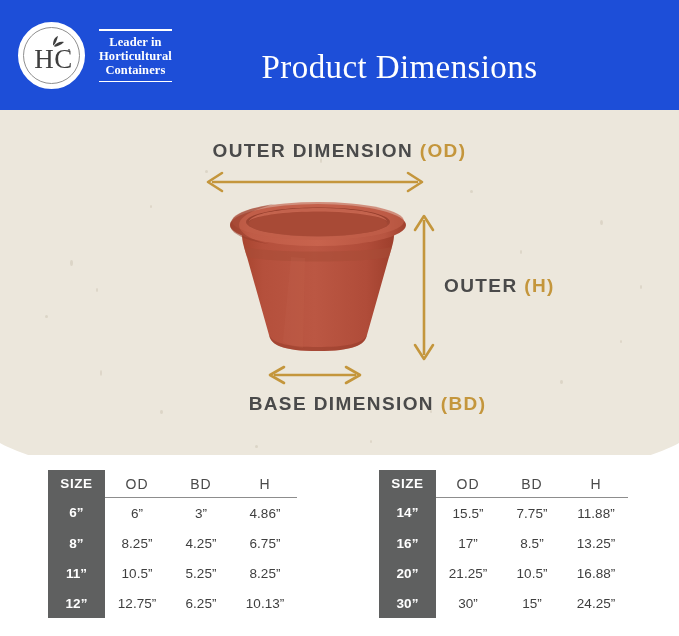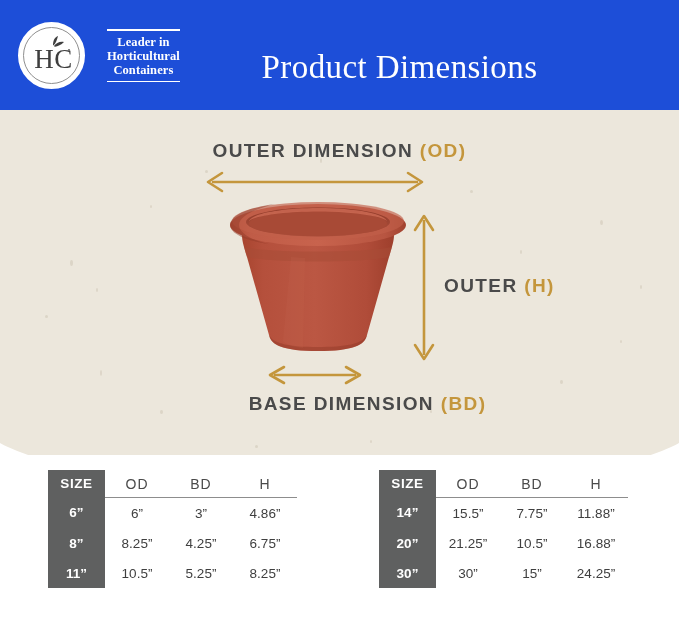--- a/index.html
+++ b/index.html
@@ -27,21 +27,21 @@
     box-sizing:border-box;
   }
   .logo-inner{
     position:absolute;left:3px;top:3px;right:3px;bottom:3px;
     border-radius:50%;background:#ffffff;
     border:1.5px solid #8f8f8f;
     box-sizing:border-box;
   }
   .logo-svg{position:absolute;left:0;top:0;}
   .logo-tagline{
-    margin-left:20px;
+    margin-left:12px;
     color:#ffffff;
     font-family:"Liberation Serif", serif;
     font-size:12.5px;line-height:14px;
     text-align:center;
     font-weight:700;
     padding:3px 2px;
     letter-spacing:.1px;
   }
   .logo-tagline .rule{
     display:block;height:1.5px;background:#ffffff;width:100%;
@@ -279,40 +279,52 @@
           <td class="val-cell">8.25”</td>
           <td class="val-cell">4.25”</td>
           <td class="val-cell">6.75”</td>
         </tr>
         <tr>
           <td class="size-cell">11”</td>
           <td class="val-cell">10.5”</td>
           <td class="val-cell">5.25”</td>
           <td class="val-cell">8.25”</td>
         </tr>
+        <tr>
+          <td class="size-cell">12”</td>
+          <td class="val-cell">12.75”</td>
+          <td class="val-cell">6.25”</td>
+          <td class="val-cell">10.13”</td>
+        </tr>
       </tbody>
     </table>
 
     <table class="tbl right">
       <thead>
         <tr>
           <th class="size-head">SIZE</th>
           <th class="col-head">OD</th>
           <th class="col-head">BD</th>
           <th class="col-head">H</th>
         </tr>
       </thead>
       <tbody>
         <tr>
           <td class="size-cell">14”</td>
           <td class="val-cell">15.5”</td>
           <td class="val-cell">7.75”</td>
           <td class="val-cell">11.88”</td>
         </tr>
         <tr>
+          <td class="size-cell">16”</td>
+          <td class="val-cell">17”</td>
+          <td class="val-cell">8.5”</td>
+          <td class="val-cell">13.25”</td>
+        </tr>
+        <tr>
           <td class="size-cell">20”</td>
           <td class="val-cell">21.25”</td>
           <td class="val-cell">10.5”</td>
           <td class="val-cell">16.88”</td>
         </tr>
         <tr>
           <td class="size-cell">30”</td>
           <td class="val-cell">30”</td>
           <td class="val-cell">15”</td>
           <td class="val-cell">24.25”</td>

